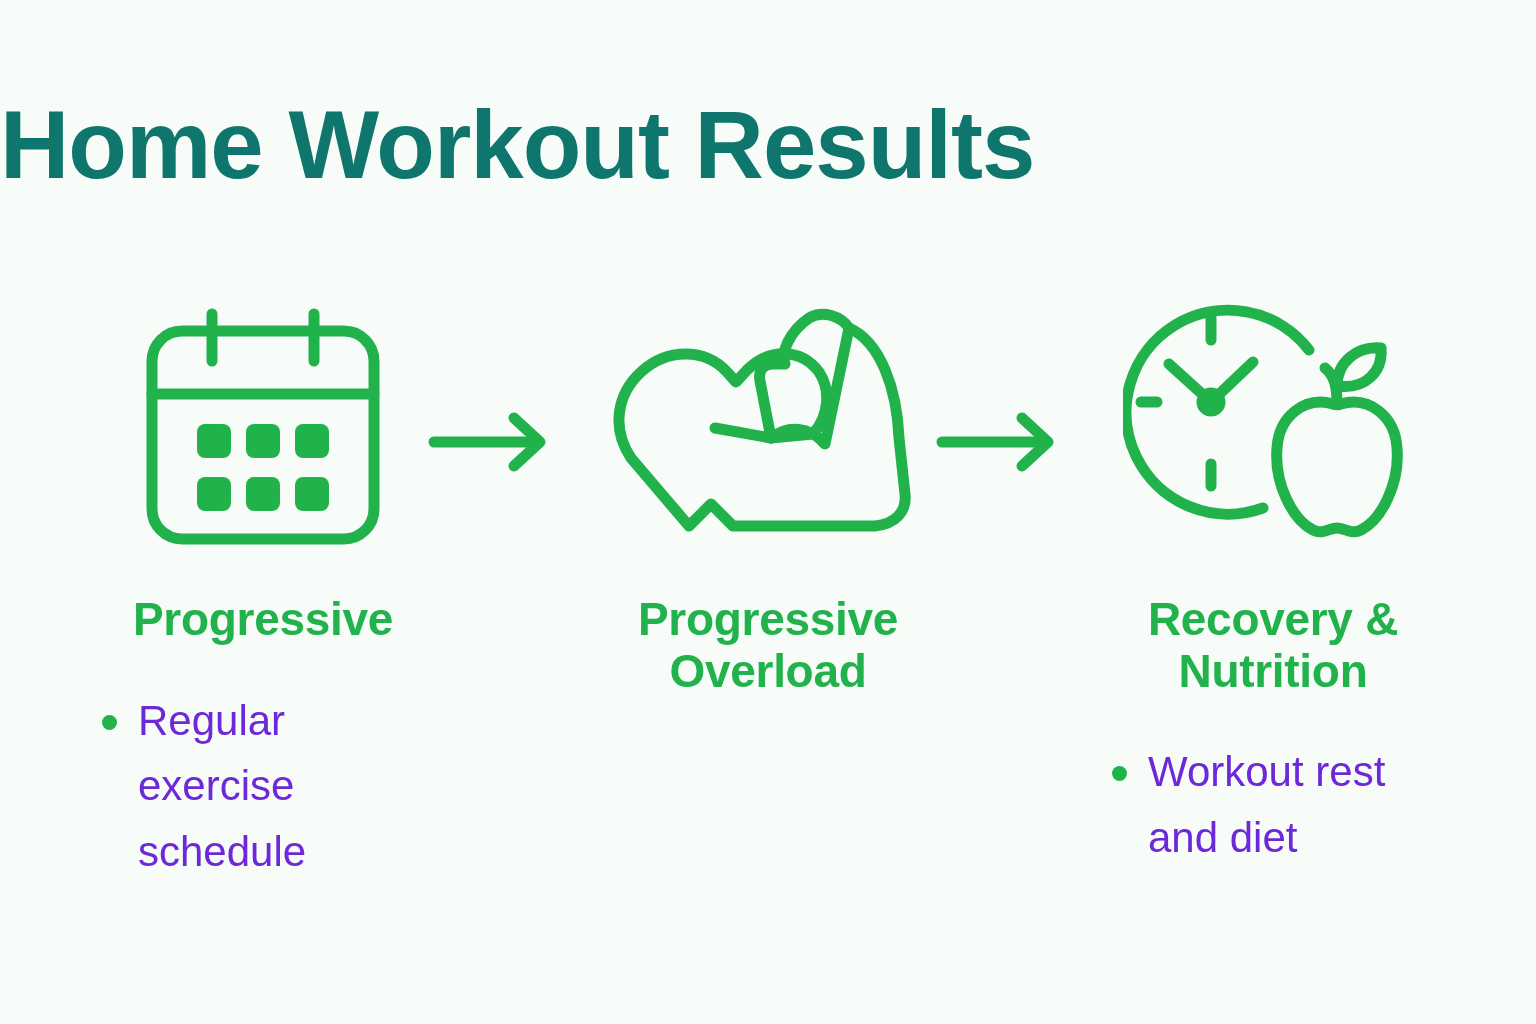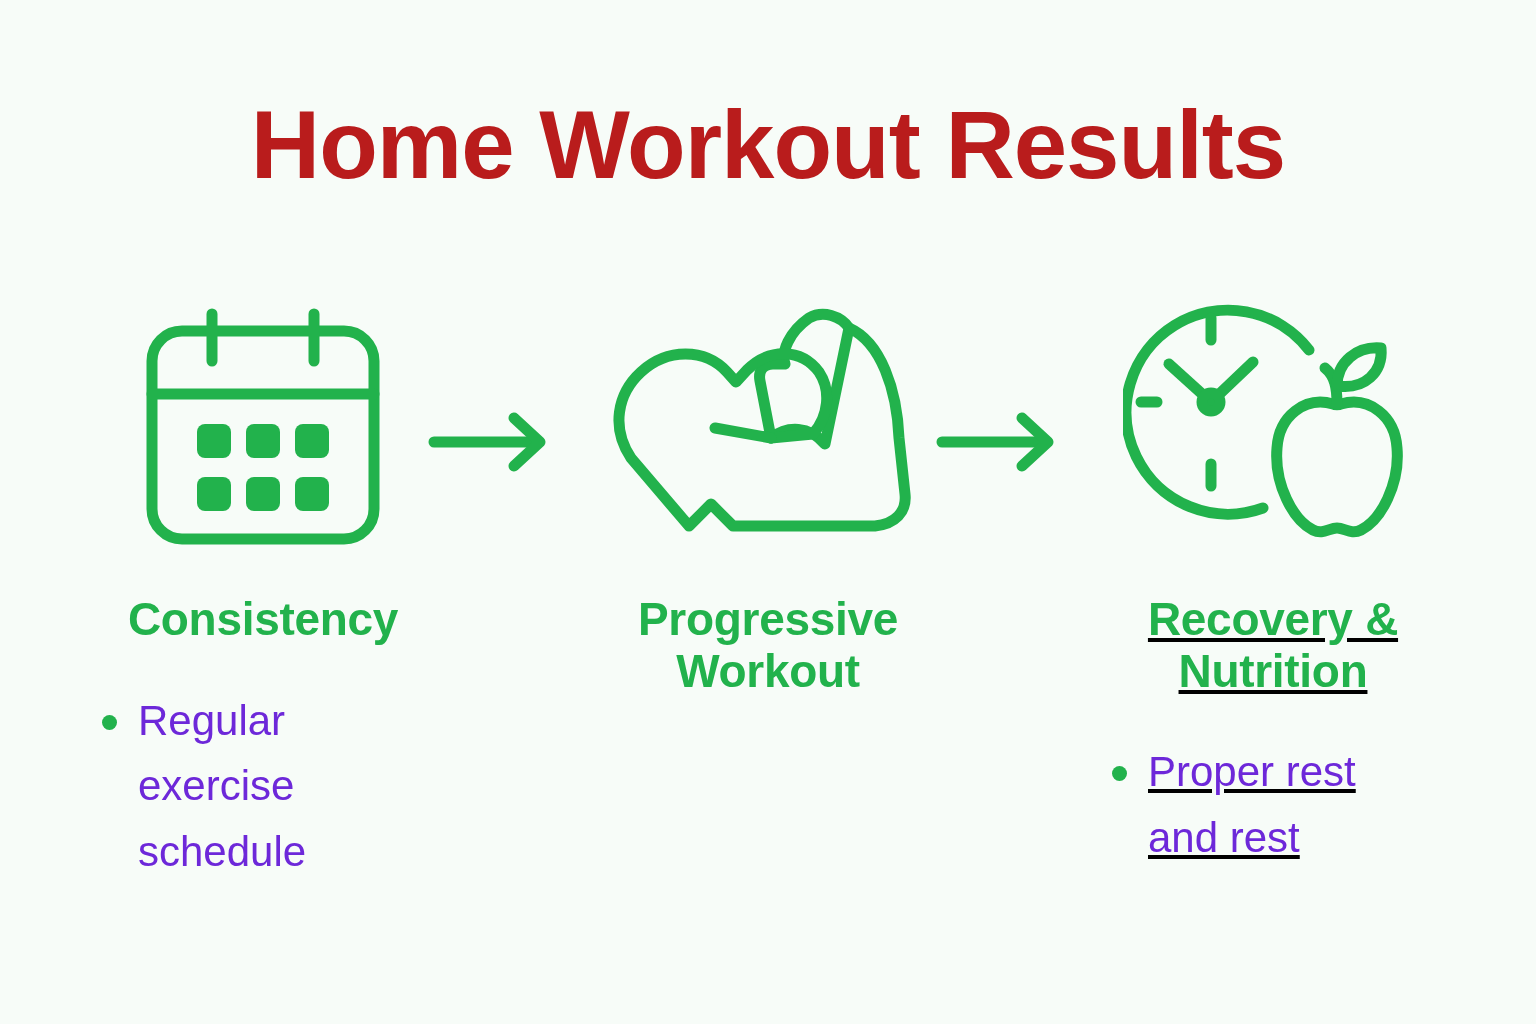--- a/index.html
+++ b/index.html
@@ -19,25 +19,24 @@
     height: 1024px;
     background: #f7fcf8;
   }
 
   
   .title {
     position: absolute;
     top: 92px;
     left: 0;
     width: 1536px;
-    text-align: center;
     font-size: 96px;
     font-weight: bold;
     letter-spacing: -1px;
-    color: #b91c1c;
+    color: #0f766e;
     line-height: 1.1;
     white-space: nowrap;
   }
 
   
   .columns {
     position: absolute;
     top: 288px;
     left: 0;
     width: 1536px;
@@ -49,21 +48,21 @@
   }
   .col {
     position: relative;
     width: 430px;
     display: flex;
     flex-direction: column;
     align-items: center;
   }
   .col-1 { margin-left: 48px; }
   .col-2 { margin-left: 0px; }
-  .col-3 { margin-right: 48px; text-decoration: underline; }
+  .col-3 { margin-right: 48px; }
 
   .icon-wrap {
     height: 268px;
     display: flex;
     align-items: center;
     justify-content: center;
   }
   .icon-wrap svg { display: block; }
 
   .heading {
@@ -134,21 +133,21 @@
           <g fill="#22b24c">
             <rect x="58" y="126" width="34" height="34" rx="8"></rect>
             <rect x="107" y="126" width="34" height="34" rx="8"></rect>
             <rect x="156" y="126" width="34" height="34" rx="8"></rect>
             <rect x="58" y="179" width="34" height="34" rx="8"></rect>
             <rect x="107" y="179" width="34" height="34" rx="8"></rect>
             <rect x="156" y="179" width="34" height="34" rx="8"></rect>
           </g>
         </svg>
       </div>
-      <div class="heading">Consistency</div>
+      <div class="heading">Progressive</div>
       <div class="bullets">
         <div class="bullet-row">
           <span class="bullet-dot"></span>
           <span>Regular exercise schedule</span>
         </div>
       </div>
     </div>
 
     <div class="col col-2">
       <div class="icon-wrap">
@@ -159,21 +158,21 @@
                      L236 30 C228 18 210 12 196 20 Z"></path>
             <path d="M236 30 C268 44 284 92 286 140 L292 196
                      C294 214 282 226 262 228 L120 228 L98 206 L76 228
                      L18 160 C-2 130 4 96 28 74 C54 50 92 50 114 74
                      L123 84 L134 72 C156 50 188 50 206 74
                      C218 92 216 118 200 136 L158 140"></path>
             <path d="M102 130 L158 140"></path>
           </g>
         </svg>
       </div>
-      <div class="heading">Progressive Workout</div>
+      <div class="heading">Progressive Overload</div>
     </div>
 
     <div class="col col-3">
       <div class="icon-wrap">
         <svg width="300" height="260" viewBox="0 0 300 260" fill="none">
           <g stroke="#22b24c" stroke-width="11" stroke-linecap="round" stroke-linejoin="round">
 
             <path d="M186 58 A102 102 0 1 0 140 216"></path>
 
             <line x1="88" y1="26" x2="88" y2="48"></line>
@@ -192,21 +191,21 @@
 
             <path d="M214 94 C214 70 234 54 258 56 C260 80 242 98 214 94 Z"></path>
           </g>
           <circle cx="88" cy="110" r="9" fill="none" stroke="#22b24c" stroke-width="11"></circle>
         </svg>
       </div>
       <div class="heading">Recovery &amp; Nutrition</div>
       <div class="bullets">
         <div class="bullet-row">
           <span class="bullet-dot"></span>
-          <span>Proper rest and rest</span>
+          <span>Workout rest and diet</span>
         </div>
       </div>
     </div>
 
   </div>
 
   <div class="arrow arrow-1">
     <svg width="124" height="60" viewBox="0 0 124 60" fill="none">
       <g stroke="#22b24c" stroke-width="11" stroke-linecap="round" stroke-linejoin="round">
         <line x1="6" y1="30" x2="110" y2="30"></line>

